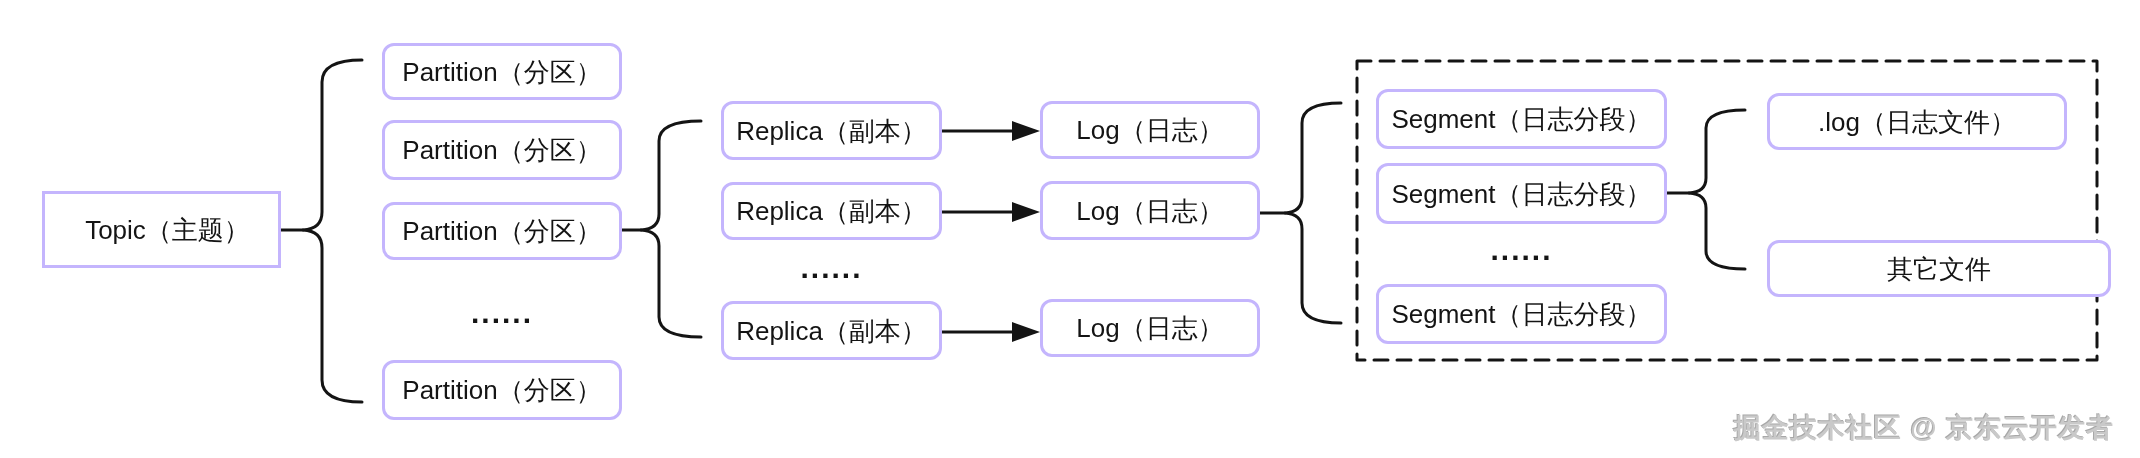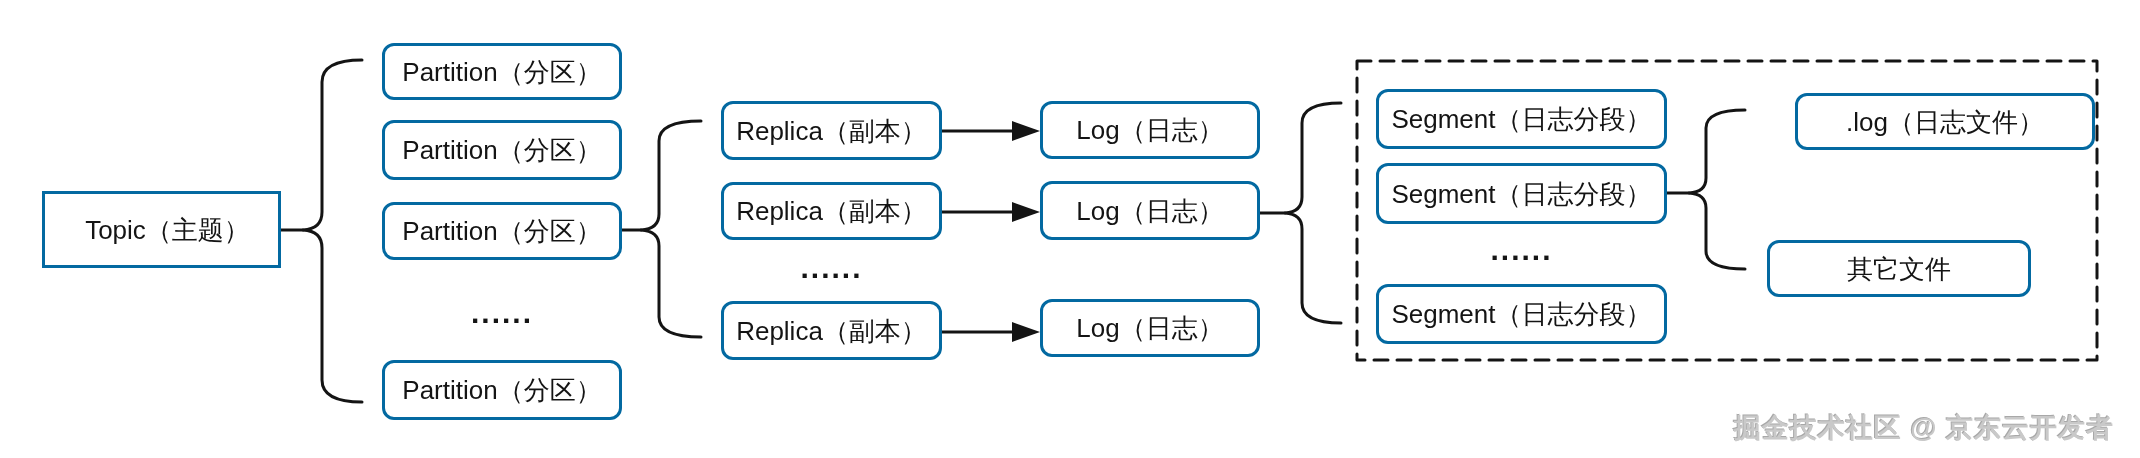--- a/index.html
+++ b/index.html
@@ -8,21 +8,21 @@
     width:2140px;height:458px;
     background:#ffffff;
     font-family:"Liberation Sans","DejaVu Sans",sans-serif;
     color:#141414;
     overflow:hidden;
   }
   .wires{position:absolute;left:0;top:0;width:2140px;height:458px;z-index:0;}
   .node{
     position:absolute;
     box-sizing:border-box;
-    border:3px solid #0369a1;
+    border:3px solid #c4b5fd;
     border-radius:12px;
     background:#ffffff;
     display:flex;align-items:center;justify-content:center;
     font-size:26px;line-height:1;
     white-space:nowrap;
     z-index:1;
   }
   .node.square{border-radius:0;padding-left:12px;}
   .ellipsis{
     position:absolute;
@@ -89,18 +89,18 @@
 
   <div class="node" style="left:1040px;top:101px;width:220px;height:58px;">Log（日志）</div>
   <div class="node" style="left:1040px;top:181px;width:220px;height:59px;">Log（日志）</div>
   <div class="node" style="left:1040px;top:299px;width:220px;height:58px;">Log（日志）</div>
 
   <div class="node" style="left:1376px;top:89px;width:291px;height:60px;">Segment（日志分段）</div>
   <div class="node" style="left:1376px;top:163px;width:291px;height:61px;">Segment（日志分段）</div>
   <div class="ellipsis" style="left:1376px;top:233px;width:291px;height:34px;">......</div>
   <div class="node" style="left:1376px;top:284px;width:291px;height:60px;">Segment（日志分段）</div>
 
-  <div class="node" style="left:1767px;top:93px;width:300px;height:57px;margin-left:28px;">.log（日志文件）</div>
-  <div class="node" style="left:1767px;top:240px;width:264px;height:57px;">其它文件</div>
+  <div class="node" style="left:1767px;top:93px;width:300px;height:57px;">.log（日志文件）</div>
+  <div class="node" style="left:1767px;top:240px;width:344px;height:57px;">其它文件</div>
 
   <div class="watermark">掘金技术社区 @ 京东云开发者</div>
 
 </div>
 
 </body></html>

